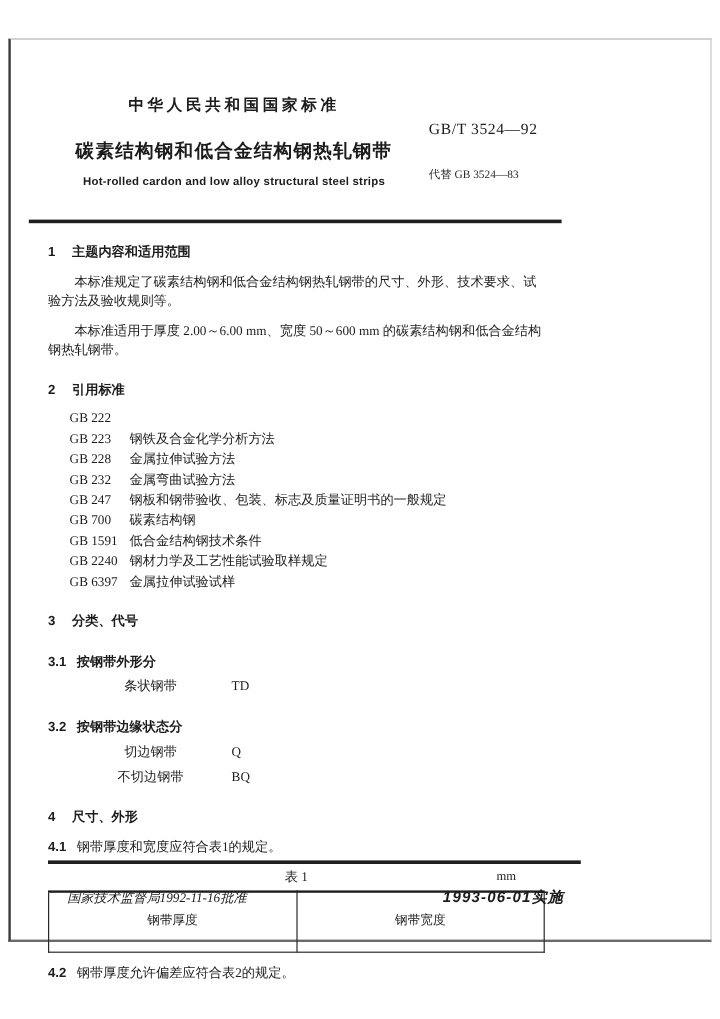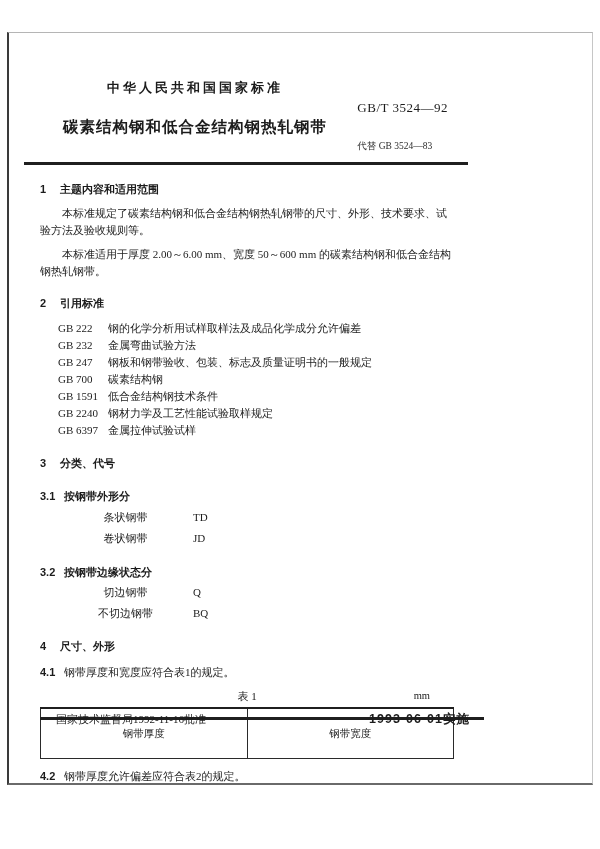--- a/index.html
+++ b/index.html
@@ -81,41 +81,42 @@
   }
   table.t1 th, table.t1 td{
     border:1px solid #2a2a2a;text-align:center;font-weight:normal;
     height:19px;padding:15px 4px;
   }
   
   .footer-rule{
     position:absolute;left:40px;top:717px;width:444px;height:3px;background:#1f1f1f;
   }
   .footer-row{
-    position:absolute;left:56px;top:711px;width:414px;
-    display:flex;justify-content:space-between;align-items:baseline;
+    position:absolute;left:56px;top:740px;width:414px;
+    display:flex;justify-content:space-between;align-items:baseline;font-style:italic;
   }
   .footer-left{font-size:11px;}
   .footer-right{
     font-family:"Liberation Sans", sans-serif;
     font-weight:bold;font-size:12.5px;letter-spacing:1px;
   }
 </style>
 </head>
 <body>
 
 <div class="canvas">
   <div class="scan-frame"></div>
 
   <div class="content">
 
     <div class="header">
       <div class="header-left">
         <div class="std-label">中华人民共和国国家标准</div>
         <div class="title-cn">碳素结构钢和低合金结构钢热轧钢带</div>
+        <div class="title-en">Hot-rolled cardon and low alloy structural steel strips</div>
       </div>
       <div class="header-right">
         <div class="std-number">GB/T 3524—92</div>
         <div class="replaces">代替 GB 3524—83</div>
       </div>
     </div>
 
     <div class="rule-heavy"></div>
 
     <div class="sec-head">
@@ -125,21 +126,28 @@
     <p class="para">本标准规定了碳素结构钢和低合金结构钢热轧钢带的尺寸、外形、技术要求、试验方法及验收规则等。</p>
     <p class="para">本标准适用于厚度 2.00～6.00 mm、宽度 50～600 mm 的碳素结构钢和低合金结构钢热轧钢带。</p>
 
     <div class="sec-head">
       <span class="h-no">2</span>
       <span class="h-title">引用标准</span>
     </div>
     <div class="ref-list">
       <div class="ref-item">
         <span class="ref-code">GB 222</span>
-        <span class="ref-title">钢的化学分析用试样取样法及成品化学成分允许偏差</span>
+      </div>
+      <div class="ref-item">
+        <span class="ref-code">GB 223</span>
+        <span class="ref-title">钢铁及合金化学分析方法</span>
+      </div>
+      <div class="ref-item">
+        <span class="ref-code">GB 228</span>
+        <span class="ref-title">金属拉伸试验方法</span>
       </div>
       <div class="ref-item">
         <span class="ref-code">GB 232</span>
         <span class="ref-title">金属弯曲试验方法</span>
       </div>
       <div class="ref-item">
         <span class="ref-code">GB 247</span>
         <span class="ref-title">钢板和钢带验收、包装、标志及质量证明书的一般规定</span>
       </div>
       <div class="ref-item">
@@ -164,24 +172,20 @@
       <span class="h-no">3</span>
       <span class="h-title">分类、代号</span>
     </div>
     <div class="subhead">
       <span class="h-no">3.1</span>
       <span class="sub-title">按钢带外形分</span>
     </div>
     <div class="class-item">
       <span class="class-label">条状钢带</span>
       <span class="class-code">TD</span>
-    </div>
-    <div class="class-item">
-      <span class="class-label">卷状钢带</span>
-      <span class="class-code">JD</span>
     </div>
     <div class="subhead">
       <span class="h-no">3.2</span>
       <span class="sub-title">按钢带边缘状态分</span>
     </div>
     <div class="class-item">
       <span class="class-label">切边钢带</span>
       <span class="class-code">Q</span>
     </div>
     <div class="class-item">

